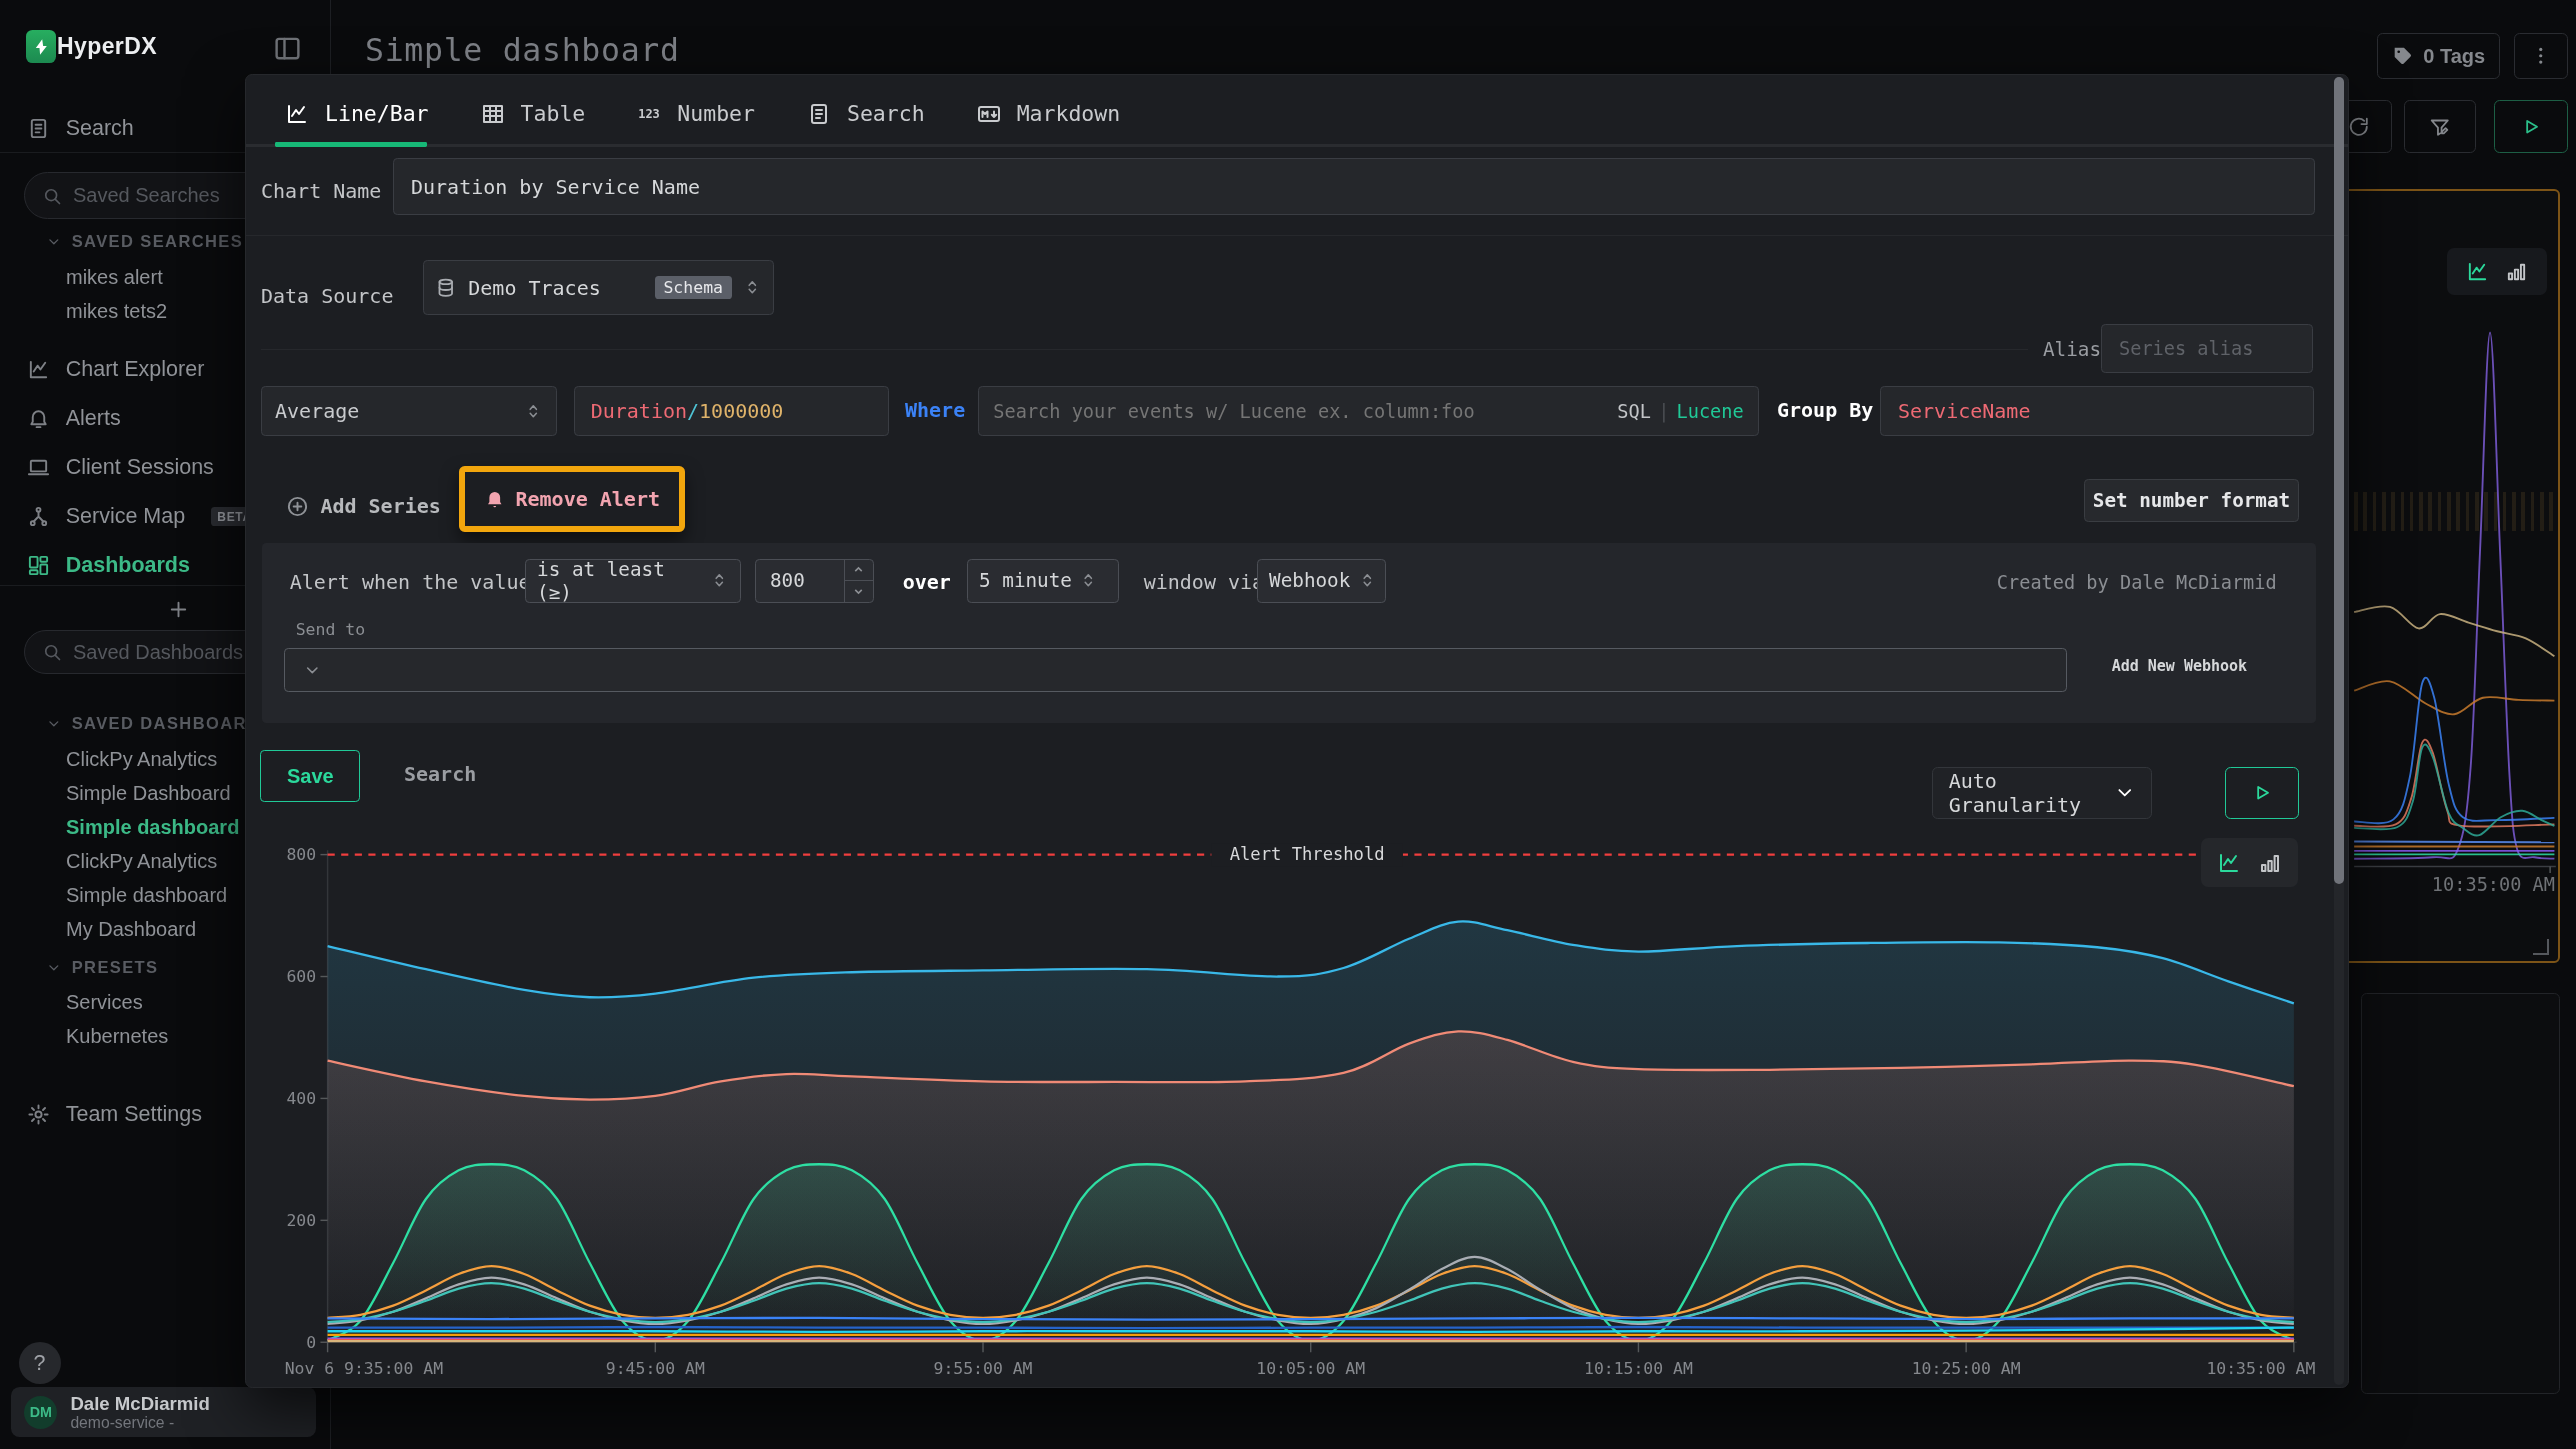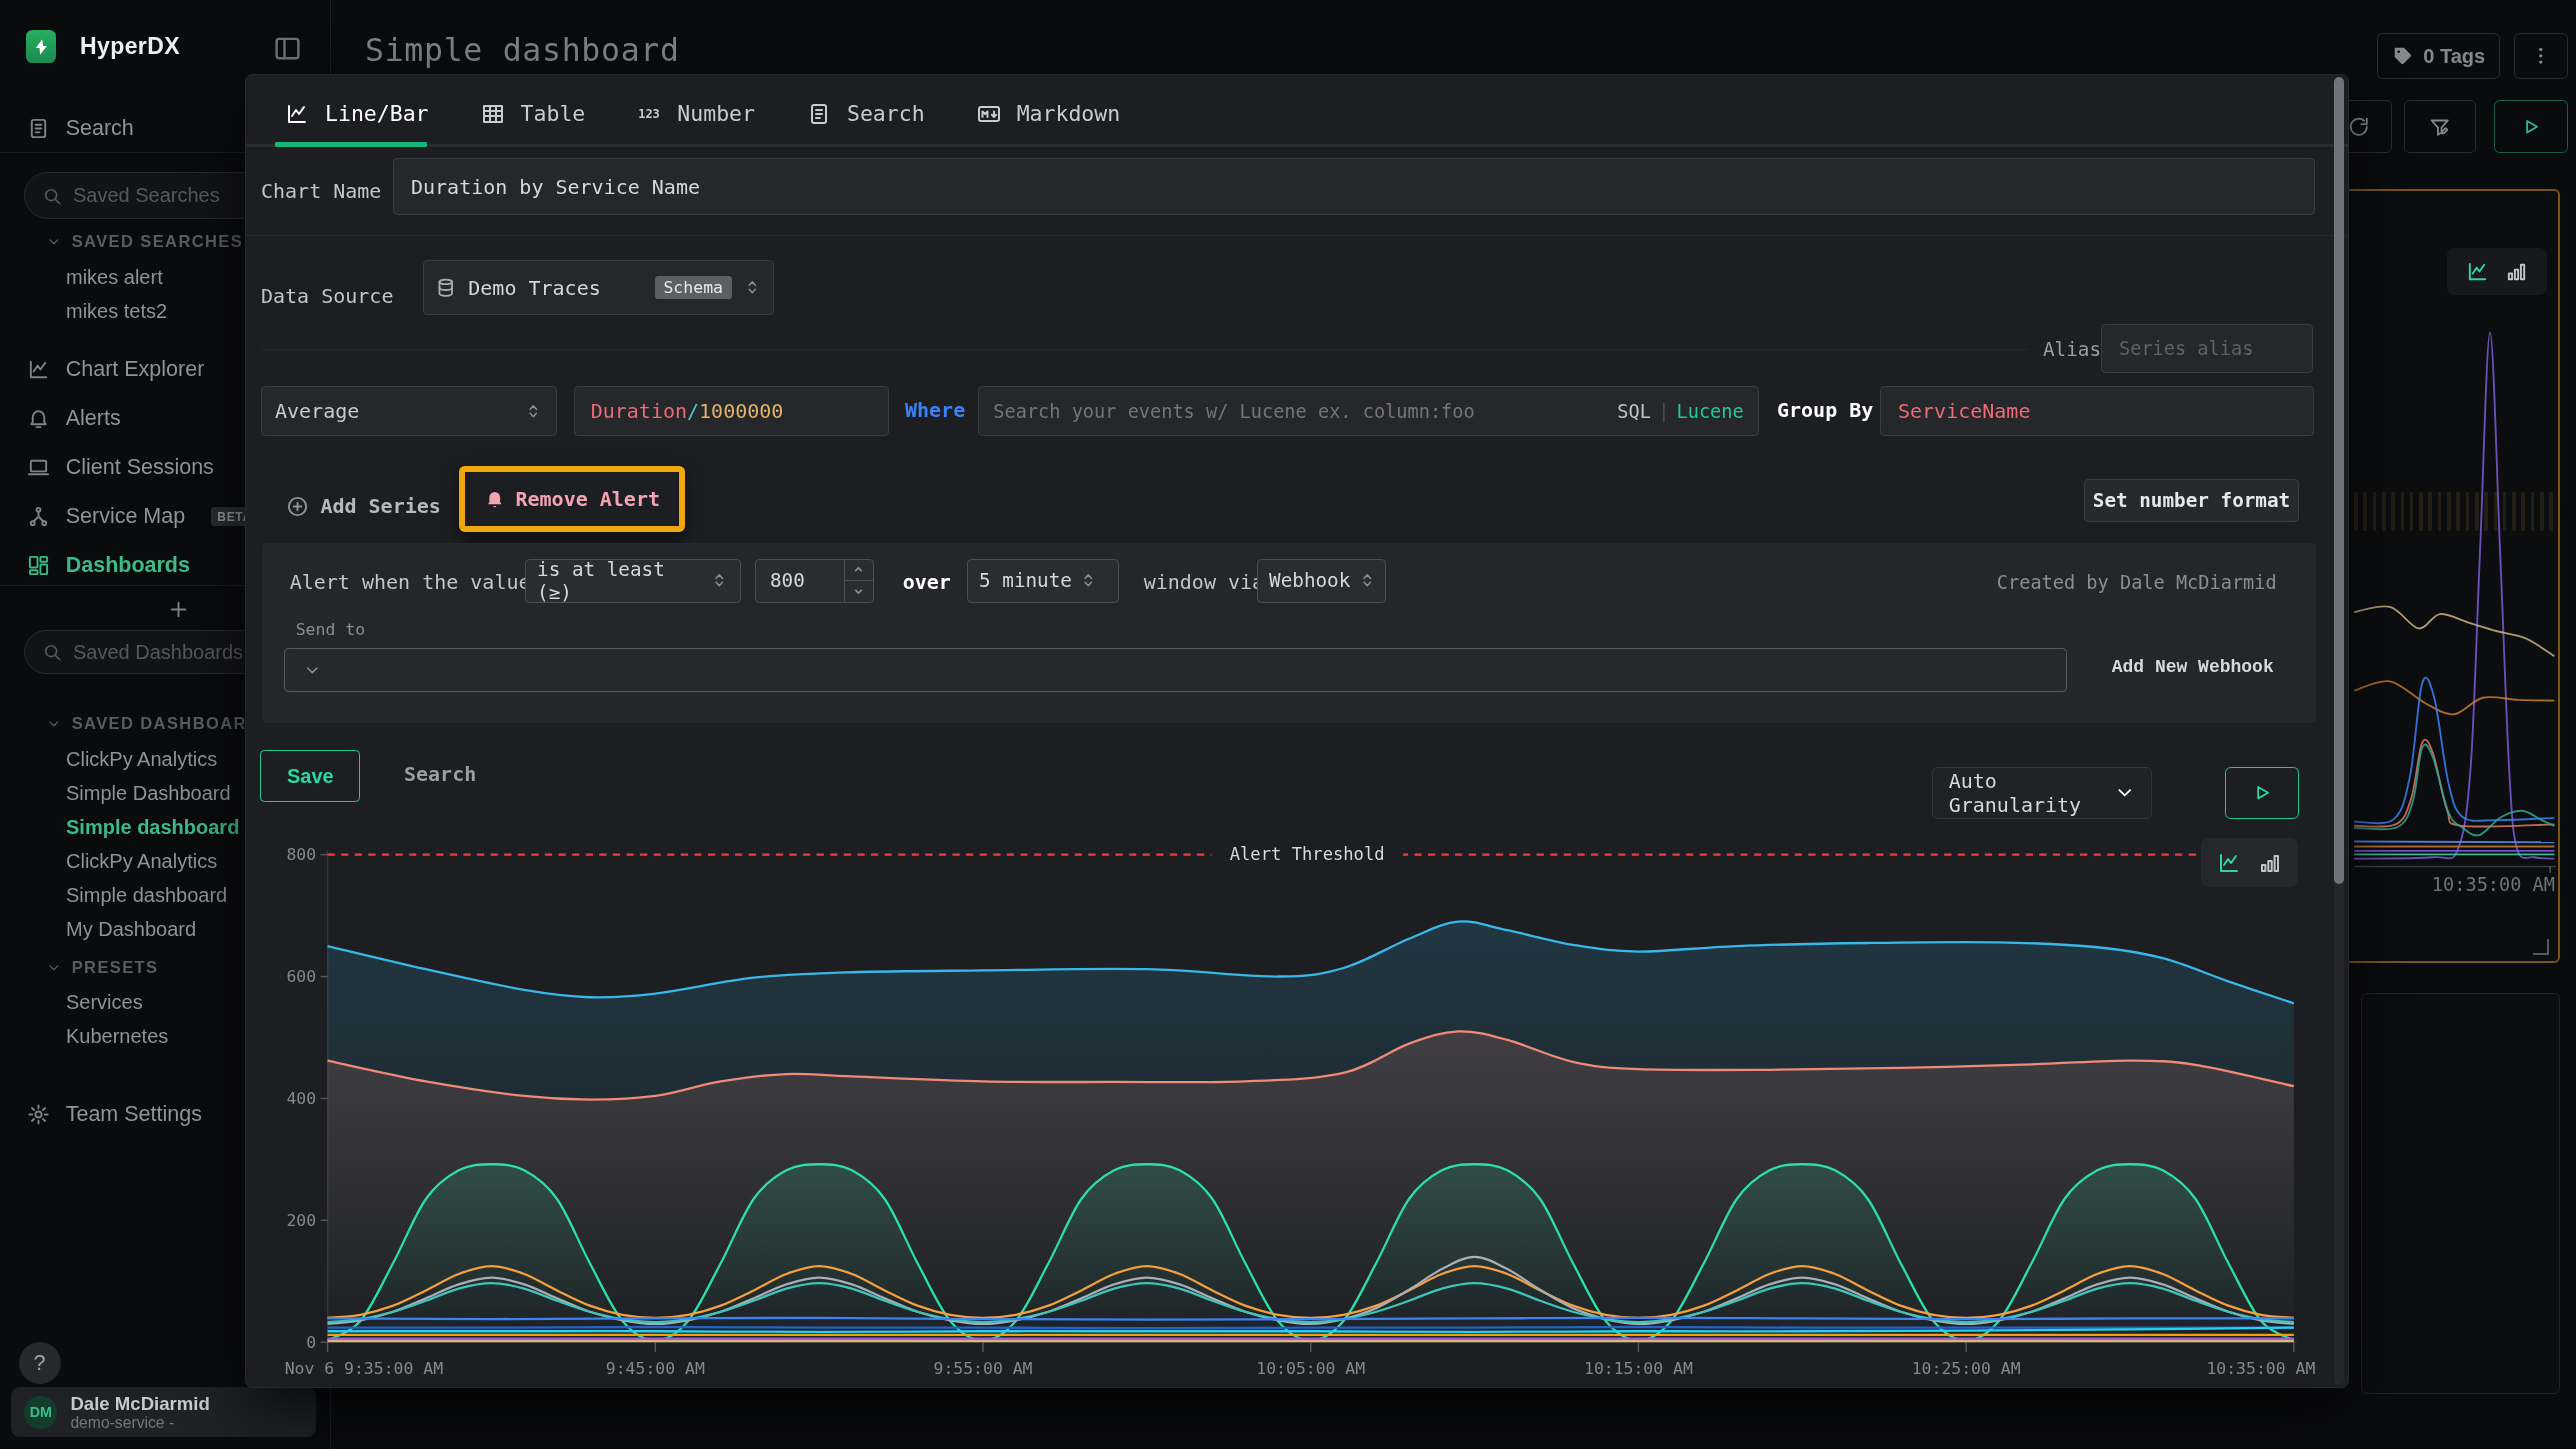--- a/index.html
+++ b/index.html
@@ -3,21 +3,21 @@
 <meta charset="utf-8">
 <style>
   * { margin:0; padding:0; box-sizing:border-box; }
   html,body { width:2576px; height:1450px; background:#0a0b0d; overflow:hidden;
               font-family:"Liberation Sans", sans-serif; }
   .mono { font-family:"DejaVu Sans Mono", monospace; }
 
   
   #sidebar { position:absolute; left:0; top:0; width:331px; height:1450px; background:#0a0b0d;
              border-right:0.7px solid #1d1f23; z-index:10; }
-  .logo-row { position:absolute; top:30px; left:26px; display:flex; align-items:center; gap:24px; }
+  .logo-row { position:absolute; top:30px; left:26px; display:flex; align-items:center; gap:1px; }
   .logo-badge { width:30px; height:33px; border-radius:6.4px; background:linear-gradient(#27ae60,#1c8a50);
                 display:flex; align-items:center; justify-content:center; }
   .brand { color:#eceef0; font-weight:bold; font-size:23px; letter-spacing:0.4px; }
   .collapse-btn { position:absolute; top:34px; left:273px; width:29px; height:29px; color:#6f7277; }
   .sb-item { display:flex; align-items:center; gap:15.7px; padding-left:27px; color:#909398; font-size:21.5px; cursor:pointer; }
   .sb-item .ic { width:23px; height:23px; flex:0 0 auto; color:#7e8186; display:flex; align-items:center; }
   .sb-item.active { color:#3cba87; font-weight:bold; }
   .sb-item.active .ic { color:#3cba87; }
   .sb-divider { position:absolute; left:0; width:331px; border-top:0.7px solid #1a1c1f; }
   .sb-pill { position:absolute; left:23.6px; width:298px; border:0.7px solid #27292e; background:#121316;
@@ -146,21 +146,21 @@
   #over-label { position:absolute; left:641px; top:27px; }
   #window-select { left:705px; width:152px; }
   #via-label { position:absolute; left:882px; top:27px; }
   #channel-select { left:995px; width:129px; }
   #created-by { position:absolute; right:39px; top:29px; color:#8b8e93; font-size:18.6px; }
   #send-to-label { position:absolute; left:34px; top:77px; color:#8b8e93; font-size:16.5px; }
   #send-to-select { position:absolute; left:22px; top:105px; width:1783px; height:44px; background:#26282c;
                     border:0.7px solid #565a61; border-radius:4.3px; display:flex; align-items:center; padding:0 18.6px;
                     color:#d6d8da; font-size:20px; cursor:pointer; }
   #send-to-select .grow { flex:1; }
-  #add-webhook { position:absolute; left:1850px; top:114px; color:#d6d8da; font-size:18px; font-weight:bold; cursor:pointer;font-family:Liberation Mono, monospace; }
+  #add-webhook { position:absolute; left:1850px; top:114px; color:#d6d8da; font-size:15px; font-weight:bold; cursor:pointer; }
 
   #save-btn { position:absolute; left:14.3px; top:675px; width:100px; height:52px; background:transparent;
               border:1.4px solid #20c997; border-radius:4.3px; color:#2bd99c; font-size:20px; font-weight:bold;
               display:flex; align-items:center; justify-content:center; cursor:pointer; }
   #cancel-btn { position:absolute; left:158px; top:687px; color:#9a9da2; font-size:20px; font-weight:bold; cursor:pointer; }
   #granularity-select { position:absolute; left:1686px; top:692px; width:220px; height:52px; background:#202226;
               border:0.7px solid #33363b; border-radius:5.7px; display:flex; align-items:center; gap:14.3px; padding:0 15.7px;
               color:#d6d8da; font-size:20px; cursor:pointer; font-family:"DejaVu Sans Mono", monospace; }
   #granularity-select .ic { width:21.5px; height:21.5px; color:#ffffff; }
   #run-btn { position:absolute; left:1979px; top:692px; width:74px; height:52px; border:1.4px solid #20c997;

